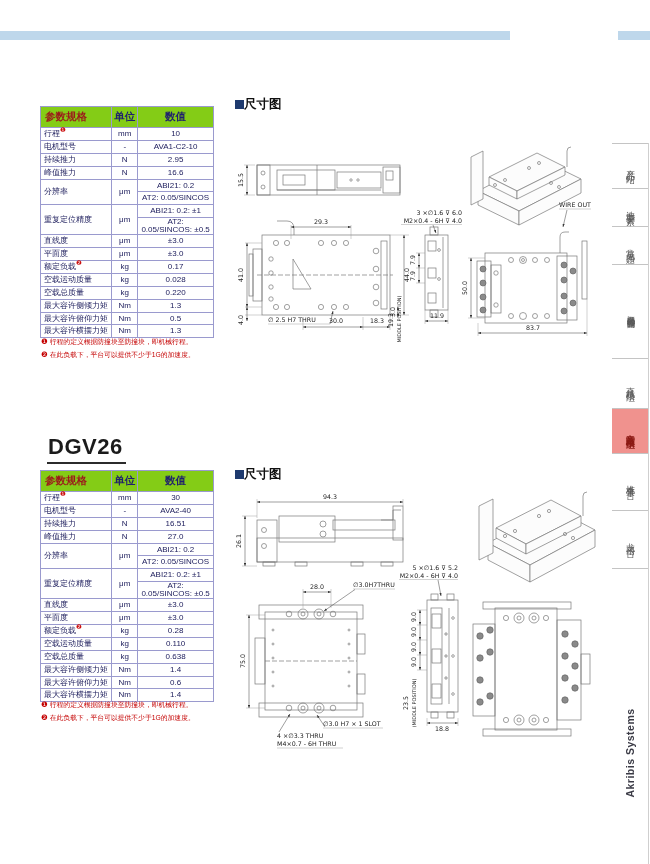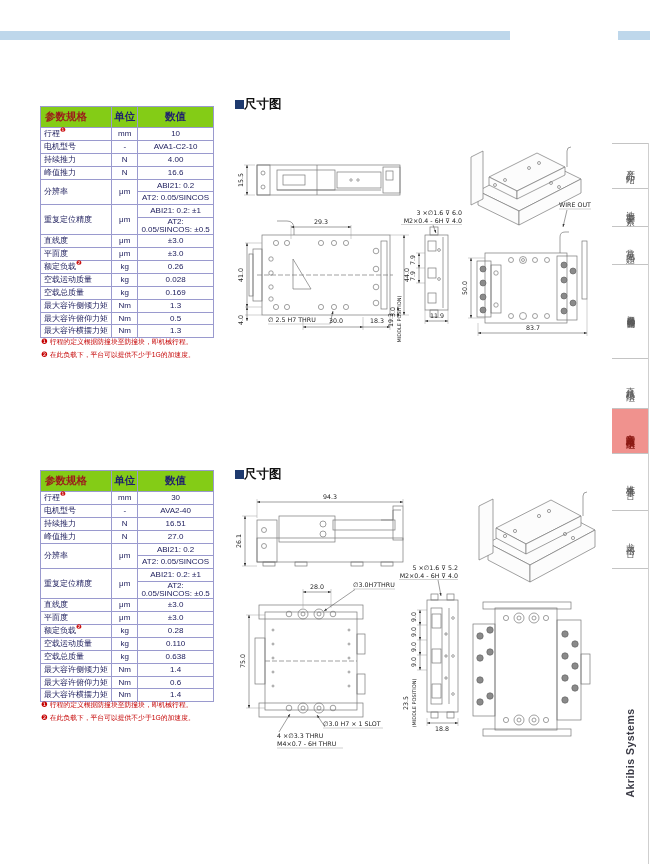--- a/index.html
+++ b/index.html
@@ -87,21 +87,21 @@
           <td class="c-val">10</td>
         </tr>
         <tr>
           <td class="c-param" rowspan="1">电机型号</td>
           <td class="c-unit" rowspan="1">-</td>
           <td class="c-val">AVA1-C2-10</td>
         </tr>
         <tr>
           <td class="c-param" rowspan="1">持续推力</td>
           <td class="c-unit" rowspan="1">N</td>
-          <td class="c-val">4.00</td>
+          <td class="c-val">2.95</td>
         </tr>
         <tr>
           <td class="c-param" rowspan="1">峰值推力</td>
           <td class="c-unit" rowspan="1">N</td>
           <td class="c-val">16.6</td>
         </tr>
         <tr>
           <td class="c-param" rowspan="2">分辨率</td>
           <td class="c-unit" rowspan="2">μm</td>
           <td class="c-val">ABI21: 0.2</td>
@@ -123,31 +123,31 @@
           <td class="c-val">±3.0</td>
         </tr>
         <tr>
           <td class="c-param" rowspan="1">平面度</td>
           <td class="c-unit" rowspan="1">μm</td>
           <td class="c-val">±3.0</td>
         </tr>
         <tr>
           <td class="c-param" rowspan="1">额定负载<sup class="mark">❷</sup></td>
           <td class="c-unit" rowspan="1">kg</td>
-          <td class="c-val">0.26</td>
+          <td class="c-val">0.17</td>
         </tr>
         <tr>
           <td class="c-param" rowspan="1">空载运动质量</td>
           <td class="c-unit" rowspan="1">kg</td>
           <td class="c-val">0.028</td>
         </tr>
         <tr>
           <td class="c-param" rowspan="1">空载总质量</td>
           <td class="c-unit" rowspan="1">kg</td>
-          <td class="c-val">0.169</td>
+          <td class="c-val">0.220</td>
         </tr>
         <tr>
           <td class="c-param" rowspan="1">最大容许侧倾力矩</td>
           <td class="c-unit" rowspan="1">Nm</td>
           <td class="c-val">1.3</td>
         </tr>
         <tr>
           <td class="c-param" rowspan="1">最大容许俯仰力矩</td>
           <td class="c-unit" rowspan="1">Nm</td>
           <td class="c-val">0.5</td>
@@ -353,20 +353,21 @@
         <line class="ext" x1="252" y1="205" x2="235" y2="205"></line>
       <line class="dl" x1="238" y1="145" x2="238" y2="205" marker-start="url(#a1s)" marker-end="url(#a1)"></line>
       <text transform="rotate(-90 234 175)" x="234" y="175" text-anchor="middle">50.0</text>
       <line class="ext" x1="245" y1="210" x2="245" y2="223"></line>
         <line class="ext" x1="354" y1="186" x2="354" y2="223"></line>
       <line class="dl" x1="245" y1="220" x2="354" y2="220" marker-start="url(#a1s)" marker-end="url(#a1)"></line>
       <text x="300" y="217" text-anchor="middle">83.7</text>
     </g>
   </svg>
 
+  <h2 class="model-title" style="left:47px;top:434px">DGV26</h2>
 
   <table class="spec-table" style="left:40px;top:470px">
     <colgroup>
         <col style="width:72px">
         <col style="width:26px">
         <col style="width:76px">
       </colgroup>
     <thead>
       <tr>
         <th class="h-param">参数规格</th>

